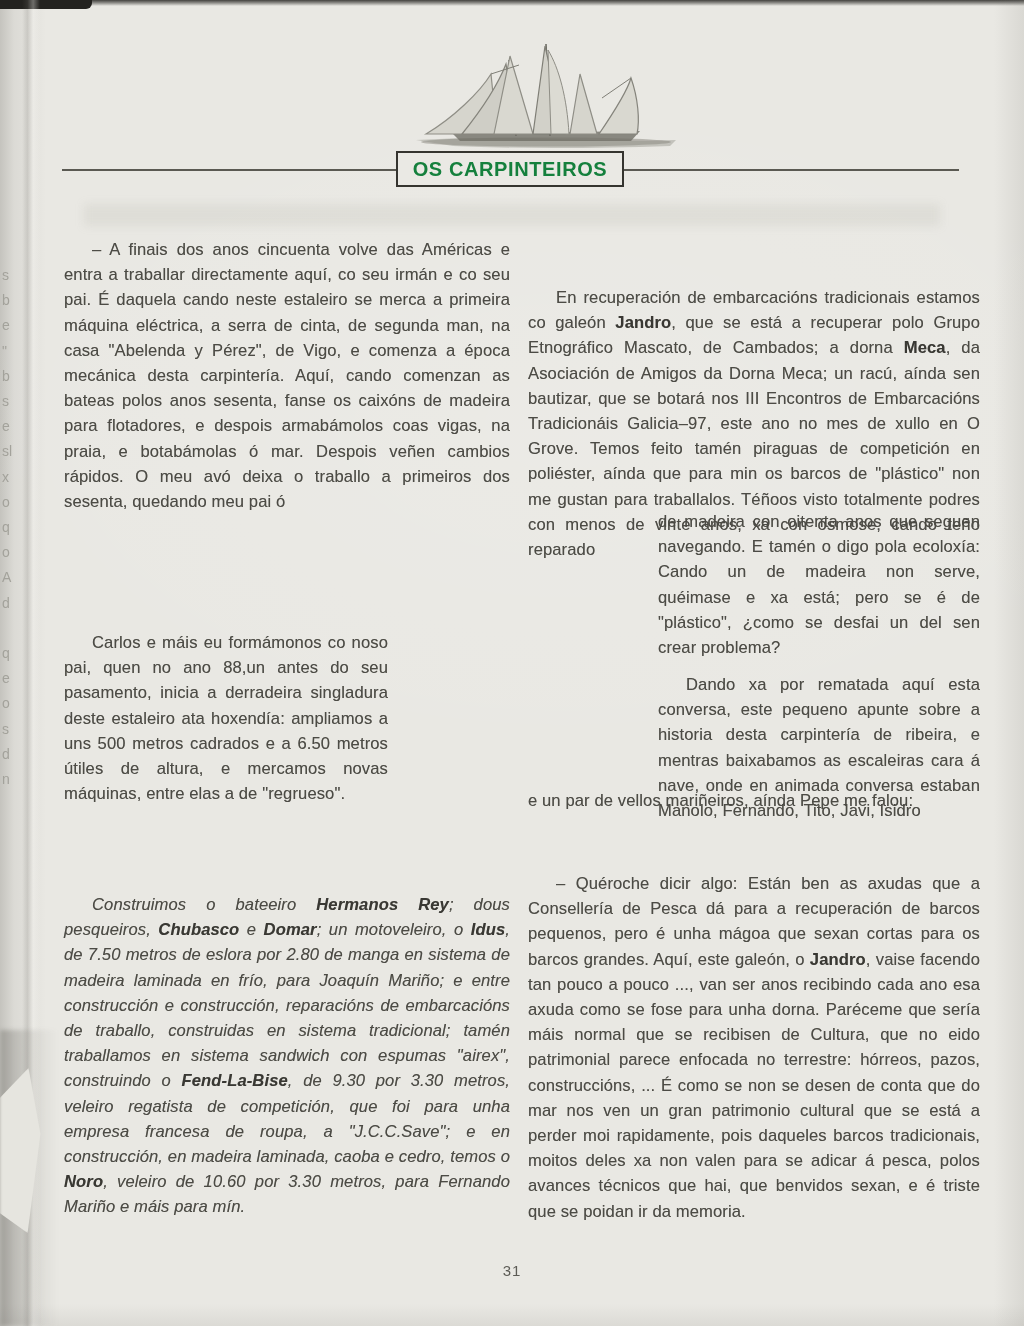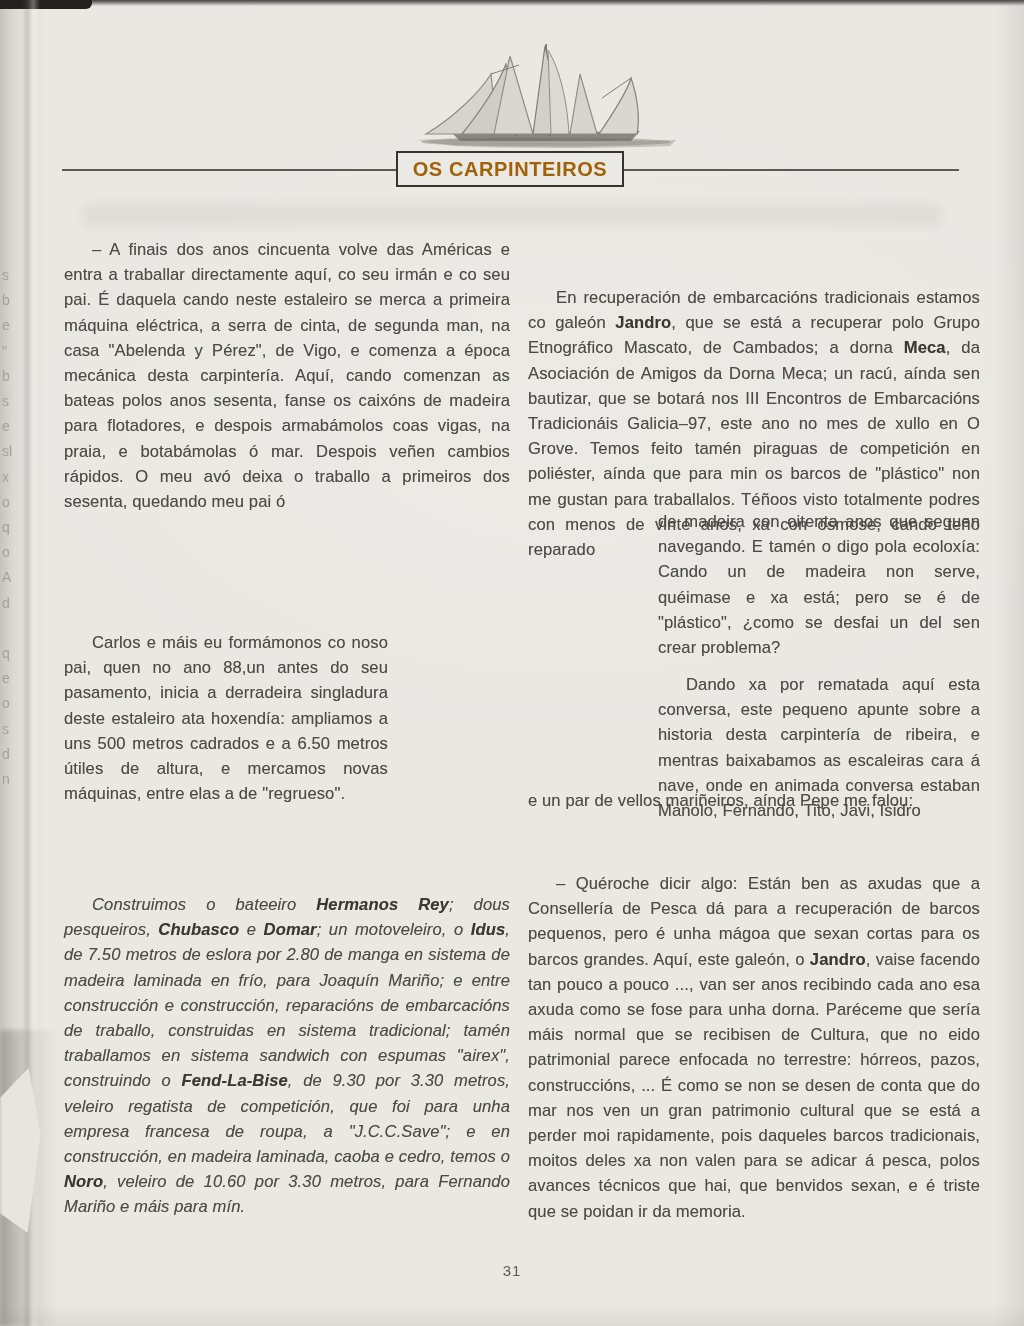--- a/index.html
+++ b/index.html
@@ -23,21 +23,21 @@
     clip-path:polygon(0% 18%, 62% 0%, 88% 40%, 60% 100%, 0% 88%); filter:blur(1.5px); }
   .ghost-band { position:absolute; left:84px; top:204px; width:856px; height:22px; background:rgba(160,158,150,0.15); filter:blur(4px); }
   .edge-letters { position:absolute; left:2px; top:263px; width:16px; font-size:14px; line-height:25.2px;
     color:#a3a29b; white-space:pre-line; user-select:none; }
 
   .boat { position:absolute; left:398px; top:36px; width:290px; height:120px; }
 
   .rule { position:absolute; left:62px; top:169px; width:897px; height:2px; background:#5a5952; }
   .title-box { position:absolute; left:396px; top:151px; width:228px; height:36px; box-sizing:border-box;
     border:2px solid #35342f; background:#eae9e4; display:flex; align-items:center; justify-content:center; }
-  .title-box span { font-size:20px; font-weight:bold; letter-spacing:0.6px; color:#a16207; }
+  .title-box span { font-size:20px; font-weight:bold; letter-spacing:0.6px; color:#15803d; }
 
   .tblock { position:absolute; font-size:16.6px; line-height:25.2px; color:#4c4b45; text-align:justify;
     letter-spacing:0.1px; text-shadow:0 0 0.4px rgba(76,75,69,0.45); }
   .tblock b { font-weight:bold; color:#393833; }
   .indent { text-indent:28px; }
   .wl { left:64px;  width:446px; }
   .wr { left:528px; width:452px; }
   .nl { left:64px;  width:324px; }
   .nr { left:658px; width:322px; }
   #p-l1a{ top:237px; } #p-l1b{ top:489px; } #p-l2{ top:630px; } #p-l3{ top:810px; } #p-l4{ top:892px;font-style:italic; }

